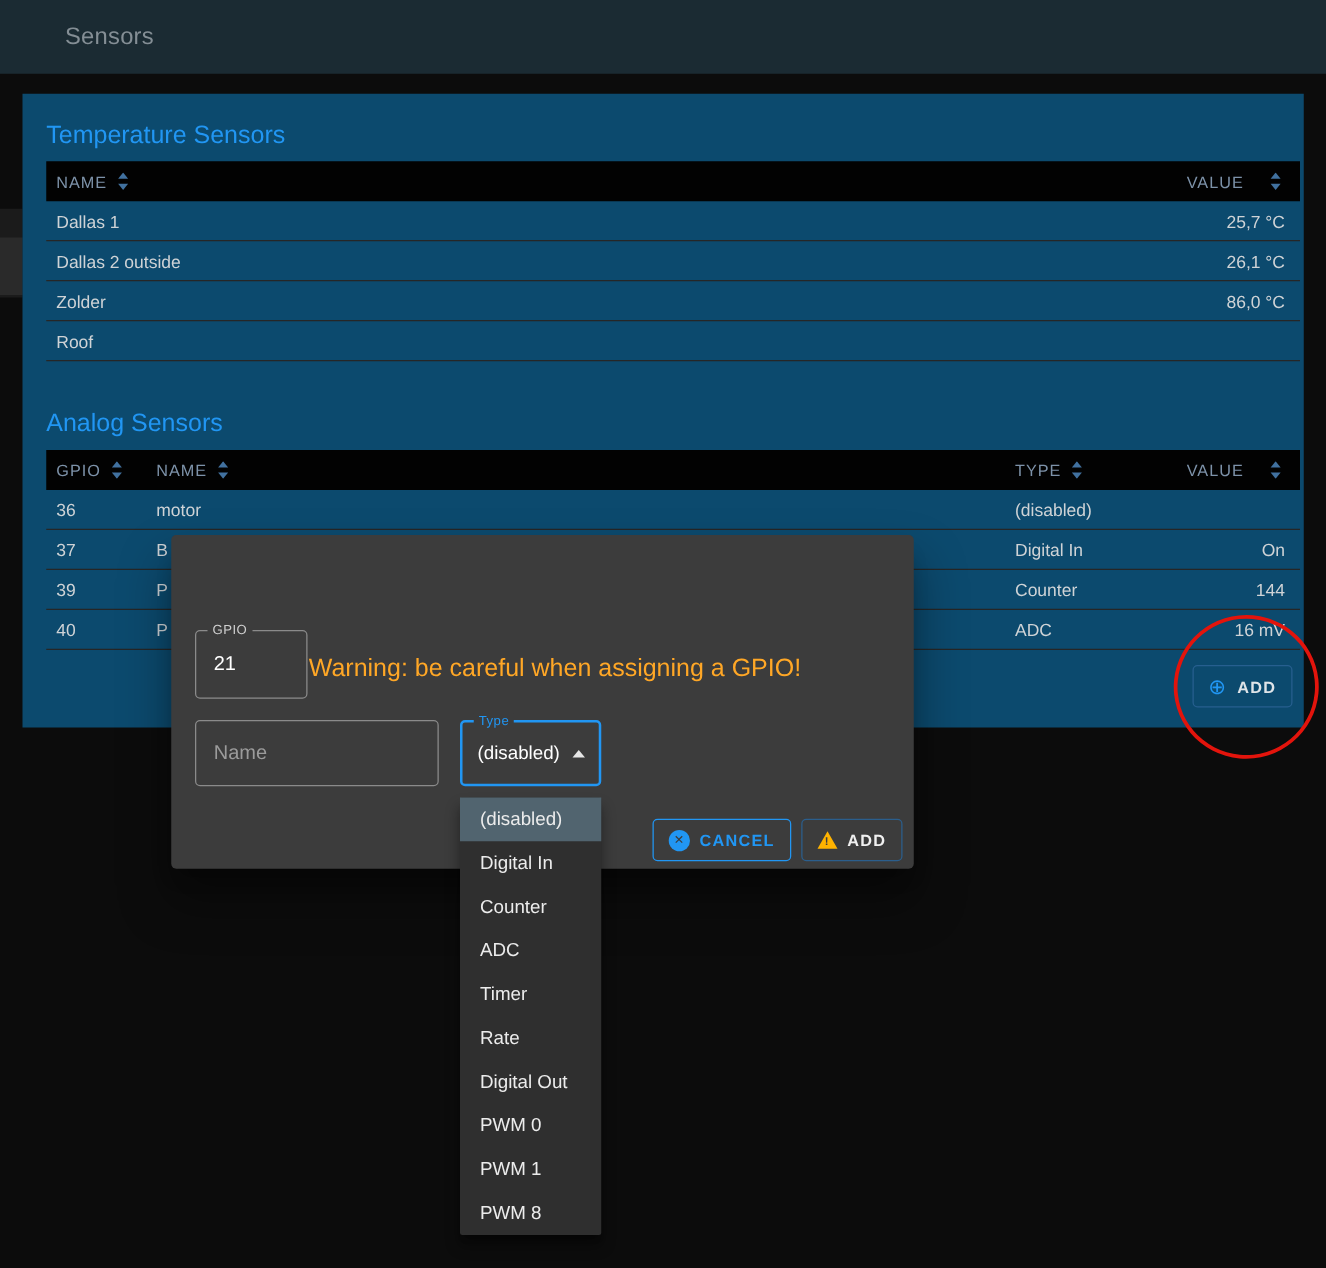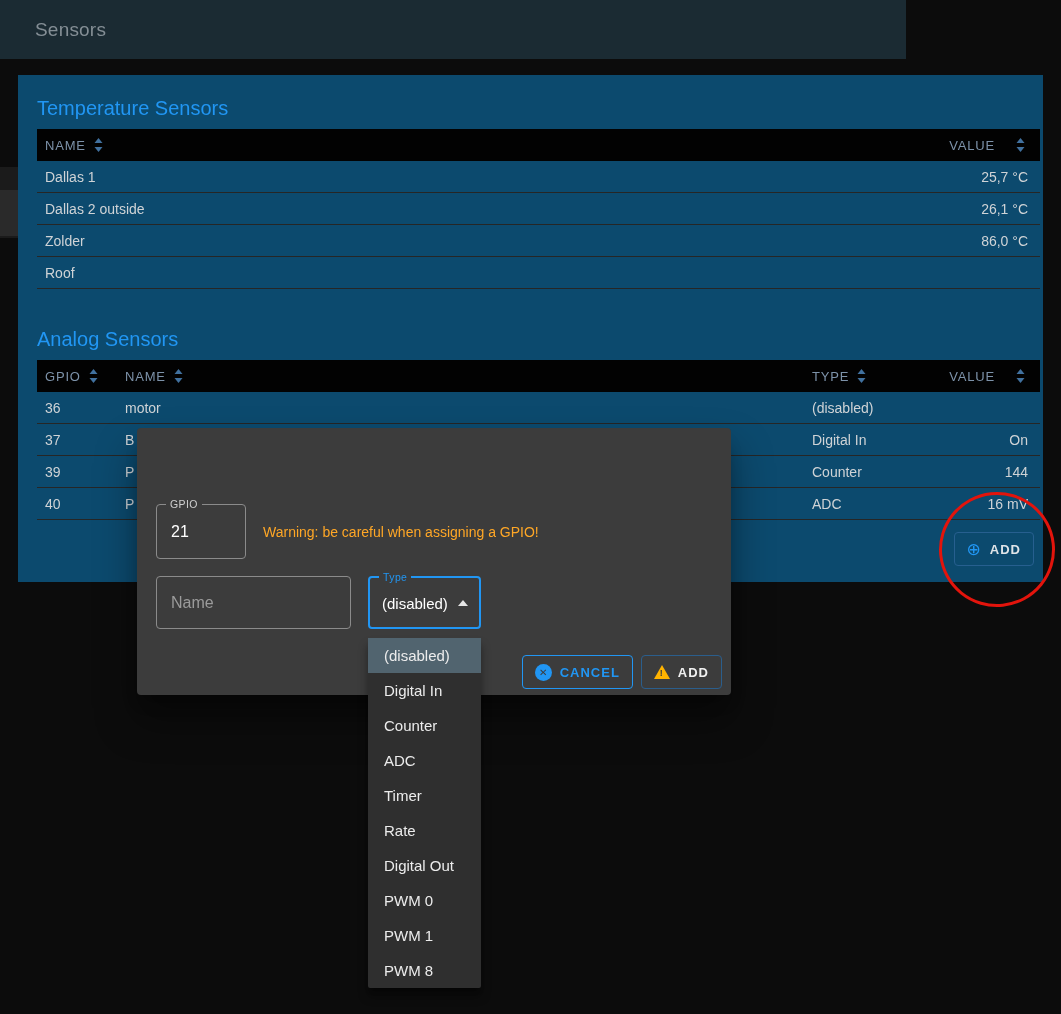--- a/index.html
+++ b/index.html
@@ -8,23 +8,23 @@
   body {
     position: relative;
     background: #0c0c0c;
     font-family: "Liberation Sans", "DejaVu Sans", sans-serif;
     overflow: hidden;
     color: #cfd3d6;
   }
 
   
   .topbar {
-    position: absolute; left: 0; top: 0; width: 906px; height: 59px;
+    position: absolute; left: 0; top: 0; width: 1061px; height: 59px;
     background: #1b2b33;
-    display: flex; align-items: center; padding-left: 35px;
+    display: flex; align-items: center; padding-left: 52px;
   }
   .topbar-title { font-size: 19px; font-weight: 500; color: #848e95; letter-spacing: .2px; }
 
   
   .nav-edge { position: absolute; left: 0; top: 167px; width: 18px; height: 71px; background: #1b1b1b; }
   .nav-edge-hl { position: absolute; left: 0; top: 23px; width: 18px; height: 46px; background: #2a2a2a; }
 
   
   .panel {
     position: absolute; left: 18px; top: 75px; width: 1025px;
@@ -103,21 +103,21 @@
   .type-value {
     position: absolute; left: 12px; top: 50%; transform: translateY(-50%);
     color: #fff; font-size: 15px; font-weight: 500;
   }
   .caret-up {
     position: absolute; right: 11px; top: 50%; margin-top: -3px;
     width: 0; height: 0;
     border-left: 5px solid transparent; border-right: 5px solid transparent;
     border-bottom: 6px solid #e6e6e6;
   }
-  .warning { position: absolute; left: 126px; top: 96px; font-size: 14px; color: var(--warning, #ffa726); }
+  .warning { position: absolute; left: 110px; top: 96px; font-size: 20px; color: var(--warning, #ffa726); }
 
   .dialog-footer { position: absolute; right: 9px; bottom: 6px; display: flex; gap: 8px; }
   .cancel-btn { border: 1px solid var(--accent, #2196f3); color: var(--accent, #2196f3); }
   .circle-x {
     width: 17px; height: 17px; border-radius: 50%;
     background: var(--accent, #2196f3); color: #3c3c3c;
     display: flex; align-items: center; justify-content: center;
     font-size: 10px; font-weight: 700; letter-spacing: 0;
   }
   .dialog-add-btn { border: 1px solid #2b5e8c; color: #f0f0f0; }

